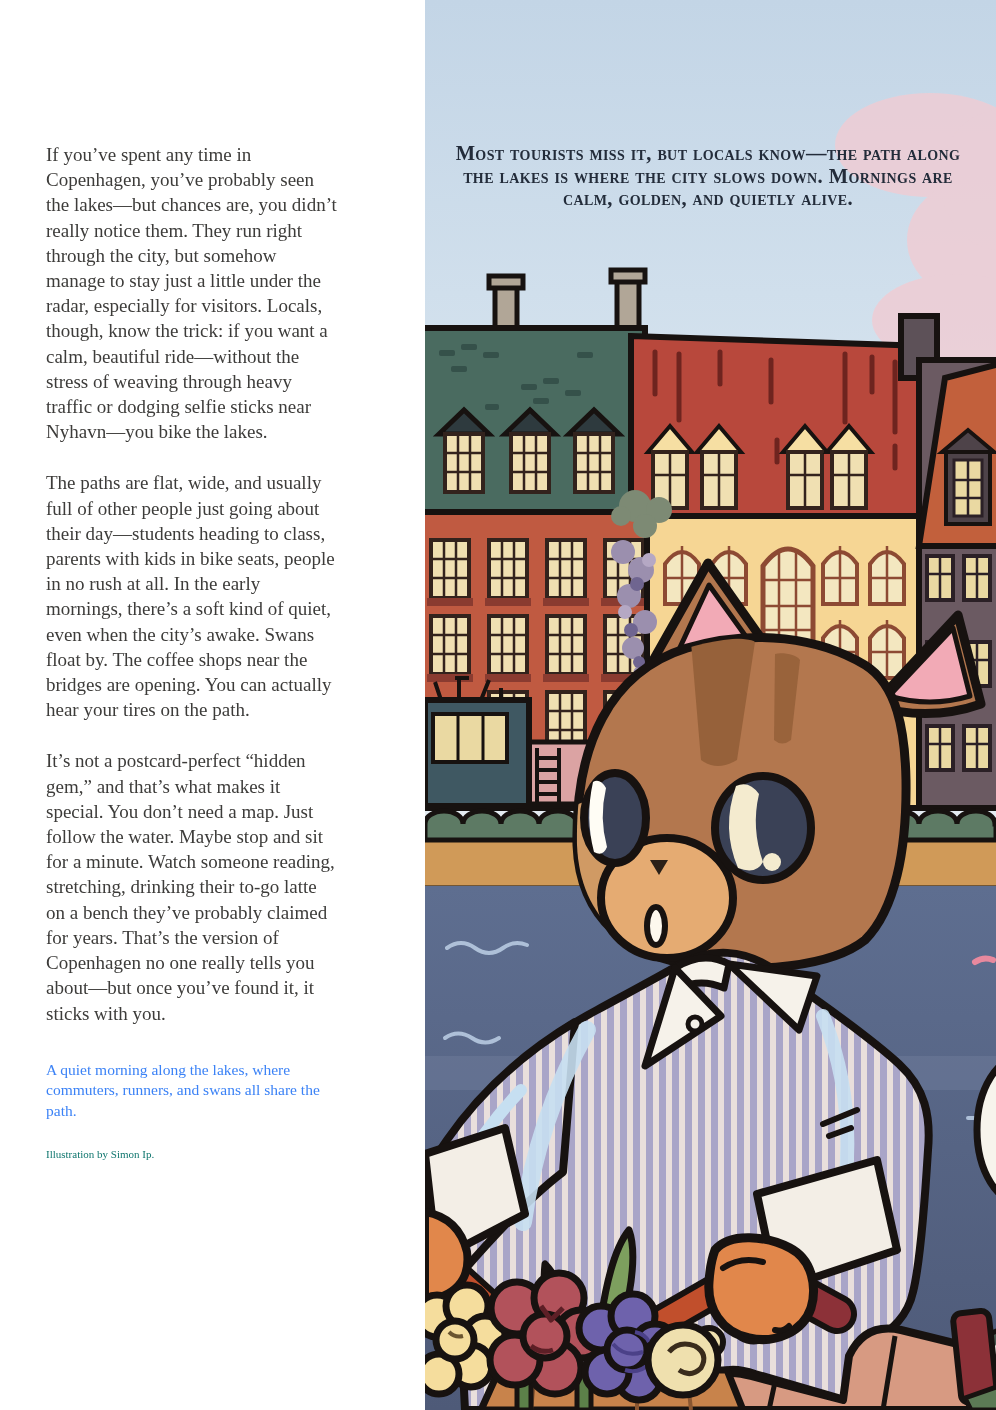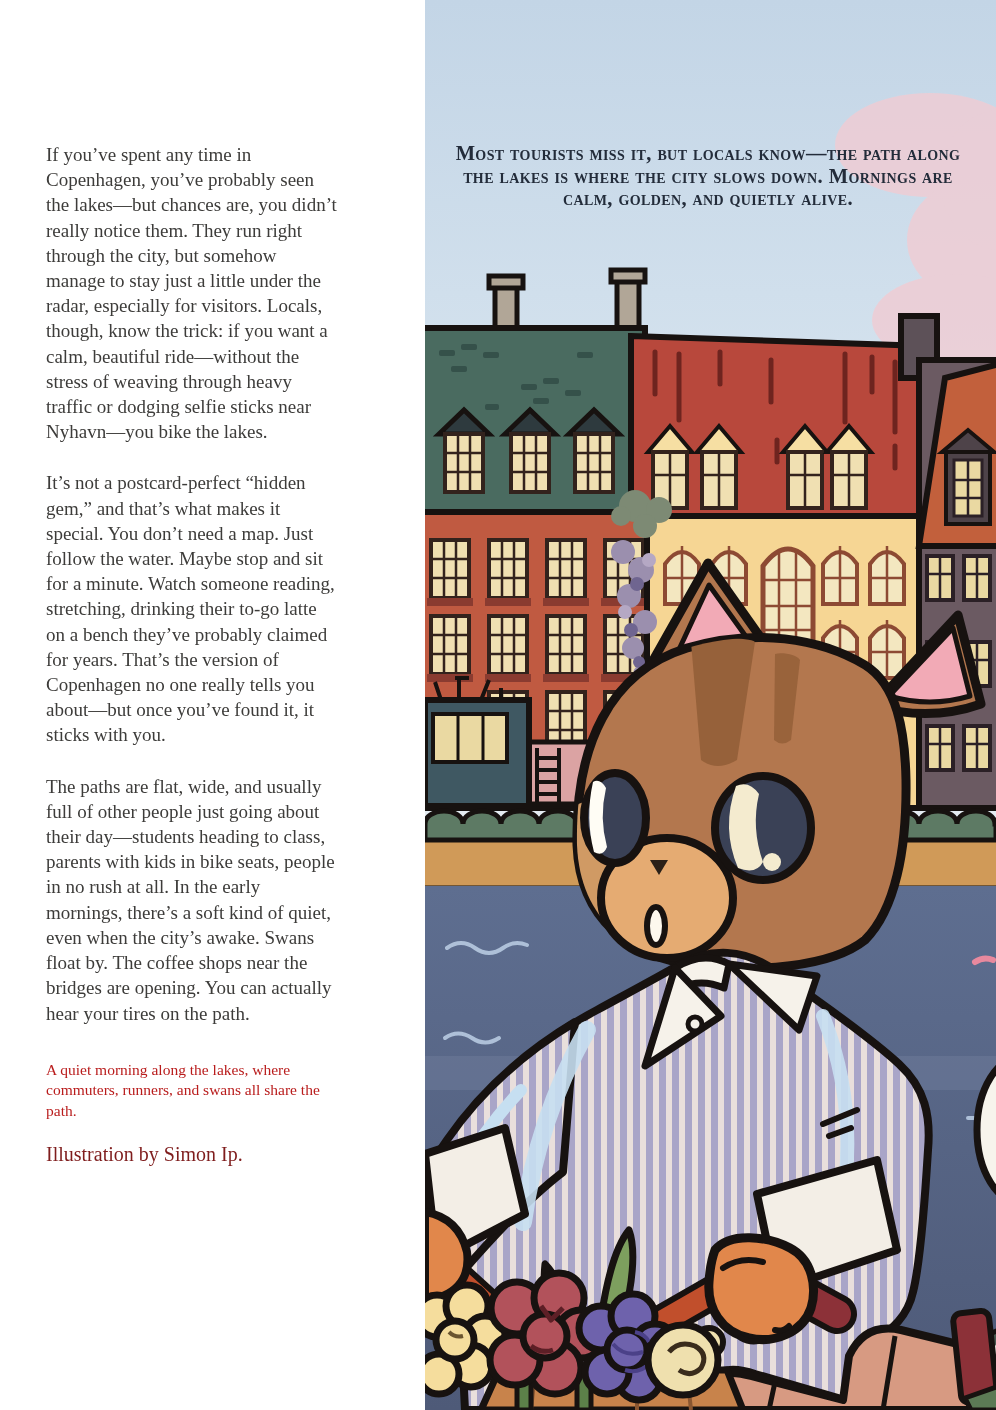--- a/index.html
+++ b/index.html
@@ -1,34 +1,34 @@
 <!DOCTYPE html>
 <html><head>
 <meta charset="utf-8">
 <style>
   html,body{margin:0;padding:0;background:#ffffff;}
   body{width:996px;height:1410px;position:relative;overflow:hidden;
        font-family:"Liberation Serif","DejaVu Serif",serif;}
   .text-col{position:absolute;left:46px;top:142px;width:294px;color:#3d3c3a;}
   .text-col p.body{font-size:19px;line-height:25.2px;margin:0 0 26px 0;}
-  .caption{font-size:15.5px;line-height:20.5px;margin:34px 0 0 0;color:#b91c1c;}
-  .credit{font-size:20px;line-height:20px;margin:23px 0 0 0;color:#7f1d1d;}
+  .caption{font-size:15.5px;line-height:20.5px;margin:34px 0 0 0;color:#3b82f6;}
+  .credit{font-size:11px;line-height:20px;margin:23px 0 0 0;color:#0f766e;}
   .illu{position:absolute;left:425px;top:0;width:571px;height:1410px;overflow:hidden;}
   .illu svg{display:block;}
   .pull-quote{position:absolute;top:142px;left:28px;right:33px;text-align:center;
       font-weight:700;font-variant:small-caps;font-size:20.5px;line-height:22.5px;
       letter-spacing:0.4px;color:#232c3a;}
 </style>
 </head>
 <body>
 
 <div class="text-col">
   <p class="body">If you’ve spent any time in Copenhagen, you’ve probably seen the lakes—but chances are, you didn’t really notice them. They run right through the city, but somehow manage to stay just a little under the radar, especially for visitors. Locals, though, know the trick: if you want a calm, beautiful ride—without the stress of weaving through heavy traffic or dodging selfie sticks near Nyhavn—you bike the lakes.</p>
+  <p class="body">The paths are flat, wide, and usually full of other people just going about their day—students heading to class, parents with kids in bike seats, people in no rush at all. In the early mornings, there’s a soft kind of quiet, even when the city’s awake. Swans float by. The coffee shops near the bridges are opening. You can actually hear your tires on the path.</p>
   <p class="body">It’s not a postcard-perfect “hidden gem,” and that’s what makes it special. You don’t need a map. Just follow the water. Maybe stop and sit for a minute. Watch someone reading, stretching, drinking their to-go latte on a bench they’ve probably claimed for years. That’s the version of Copenhagen no one really tells you about—but once you’ve found it, it sticks with you.</p>
-  <p class="body">The paths are flat, wide, and usually full of other people just going about their day—students heading to class, parents with kids in bike seats, people in no rush at all. In the early mornings, there’s a soft kind of quiet, even when the city’s awake. Swans float by. The coffee shops near the bridges are opening. You can actually hear your tires on the path.</p>
   <p class="caption">A quiet morning along the lakes, where commuters, runners, and swans all share the path.</p>
   <p class="credit">Illustration by Simon Ip.</p>
 </div>
 
 <div class="illu" aria-label="Cartoon cat in a striped shirt gripping red bicycle handlebars with a basket of flowers, in front of colorful Copenhagen lakeside row houses, a green hedge, an ochre embankment and blue lake water with a swan">
   <svg width="571" height="1410" viewBox="0 0 571 1410">
     <defs>
       <linearGradient id="skyGrad" x1="0" y1="0" x2="0" y2="1">
         <stop offset="0" stop-color="#c3d5e6"></stop>
           <stop offset="0.65" stop-color="#dde9f2"></stop>

